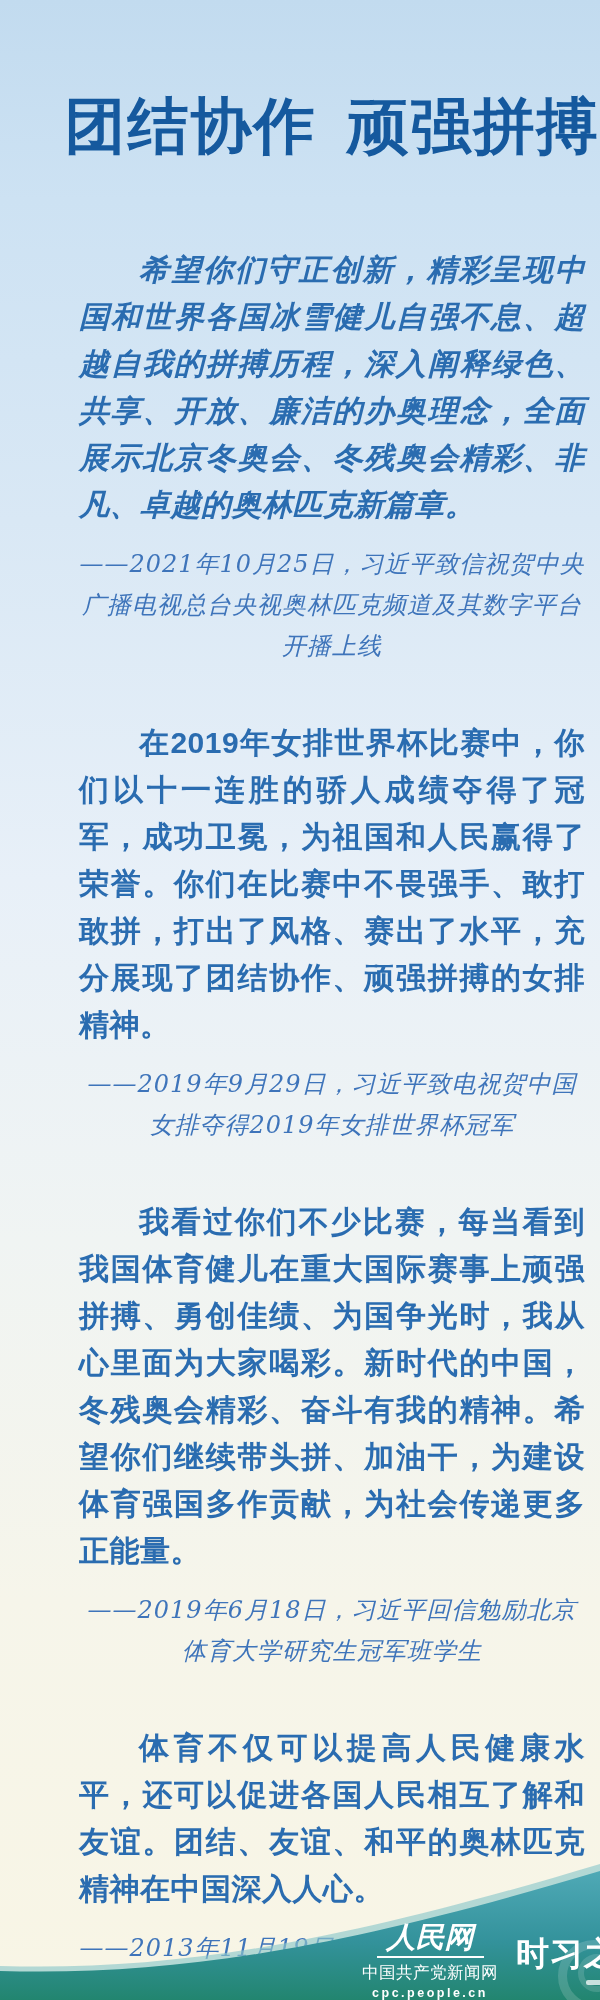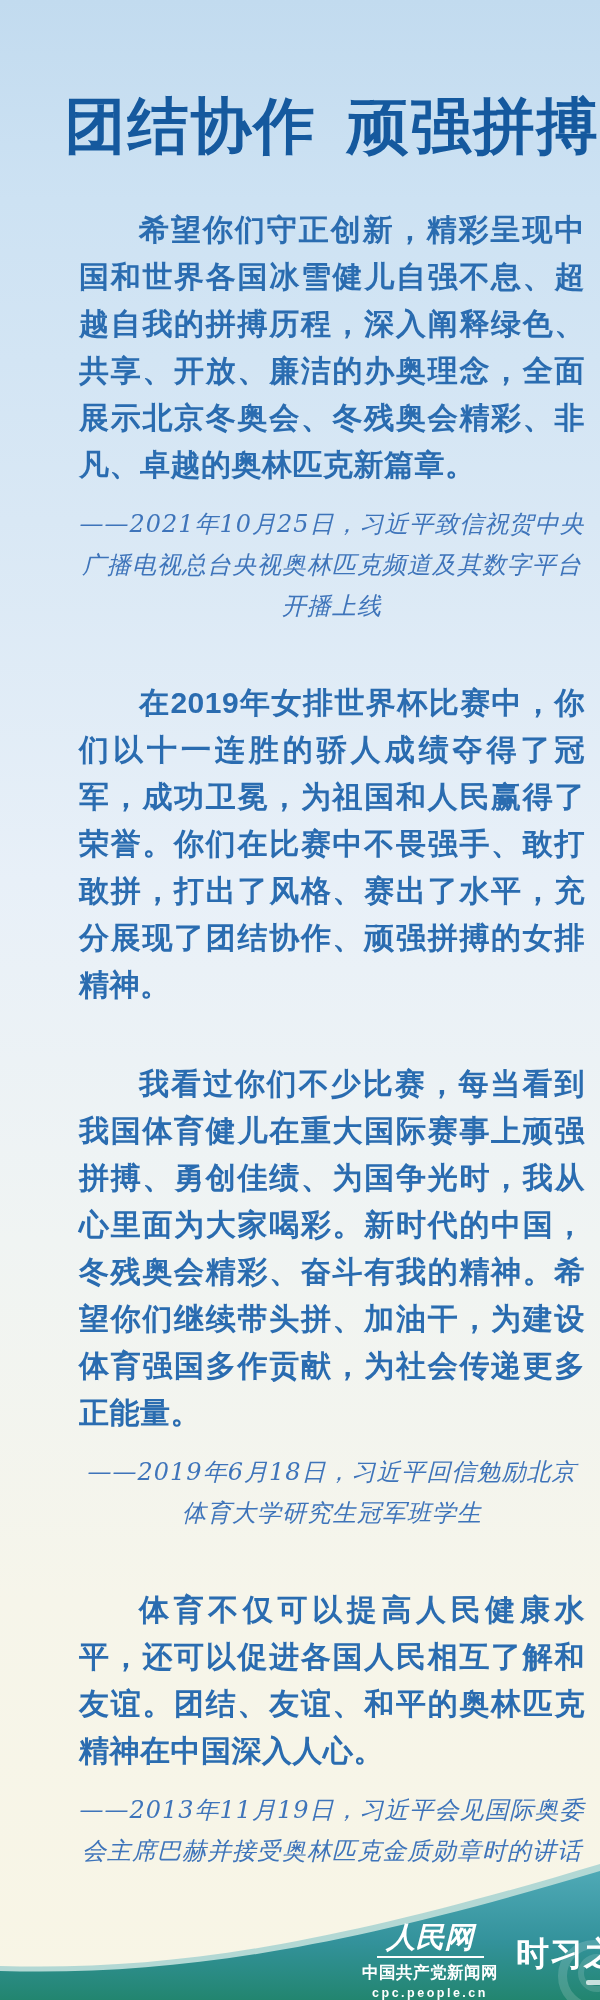--- a/index.html
+++ b/index.html
@@ -28,21 +28,21 @@
   .quote-text {
     margin: 52px 0 0;
     font-size: 30px;
     line-height: 47px;
     letter-spacing: 0.5px;
     color: #2a6cb0;
     font-weight: 600;
     text-align: justify;
     text-indent: 2em;
   }
-  .quote:first-of-type .quote-text { margin-top: 38px; }
+  .quote:first-of-type .quote-text { margin-top: 78px; font-style: italic; }
   .quote-attr {
     margin: 16px 0 0;
     font-size: 24px;
     line-height: 41px;
     letter-spacing: 1px;
     color: #3e74ba;
     text-align: center;
     font-family: "DejaVu Serif", serif;
     font-style: italic;
   }
@@ -66,21 +66,21 @@
     font-family: "DejaVu Serif", serif;
     font-style: italic;
     font-weight: bold;
     font-size: 29px;
     line-height: 31px;
     padding: 0 10px 3px;
     border-bottom: 2px solid #ffffff;
   }
   .people-name {
     font-size: 16.5px;
-    font-weight: bold;
+    font-weight: normal;
     letter-spacing: 0.5px;
     margin-top: 4px;
     white-space: nowrap;
   }
   .people-url {
     font-size: 12.5px;
     font-weight: bold;
     letter-spacing: 2.5px;
     margin-top: 2px;
   }
@@ -121,20 +121,21 @@
 
   <h1 class="title">团结协作 顽强拼搏</h1>
 
   <section class="quote">
     <p class="quote-text">希望你们守正创新，精彩呈现中国和世界各国冰雪健儿自强不息、超越自我的拼搏历程，深入阐释绿色、共享、开放、廉洁的办奥理念，全面展示北京冬奥会、冬残奥会精彩、非凡、卓越的奥林匹克新篇章。</p>
     <p class="quote-attr">——2021年10月25日，习近平致信祝贺中央广播电视总台央视奥林匹克频道及其数字平台开播上线</p>
   </section>
 
   <section class="quote">
     <p class="quote-text">在2019年女排世界杯比赛中，你们以十一连胜的骄人成绩夺得了冠军，成功卫冕，为祖国和人民赢得了荣誉。你们在比赛中不畏强手、敢打敢拼，打出了风格、赛出了水平，充分展现了团结协作、顽强拼搏的女排精神。</p>
+    <p class="quote-attr">——2019年9月29日，习近平致电祝贺中国女排夺得2019年女排世界杯冠军</p>
   </section>
 
   <section class="quote">
     <p class="quote-text">我看过你们不少比赛，每当看到我国体育健儿在重大国际赛事上顽强拼搏、勇创佳绩、为国争光时，我从心里面为大家喝彩。新时代的中国，冬残奥会精彩、奋斗有我的精神。希望你们继续带头拼、加油干，为建设体育强国多作贡献，为社会传递更多正能量。</p>
     <p class="quote-attr">——2019年6月18日，习近平回信勉励北京体育大学研究生冠军班学生</p>
   </section>
 
   <section class="quote">
     <p class="quote-text">体育不仅可以提高人民健康水平，还可以促进各国人民相互了解和友谊。团结、友谊、和平的奥林匹克精神在中国深入人心。</p>
     <p class="quote-attr">——2013年11月19日，习近平会见国际奥委会主席巴赫并接受奥林匹克金质勋章时的讲话</p>

